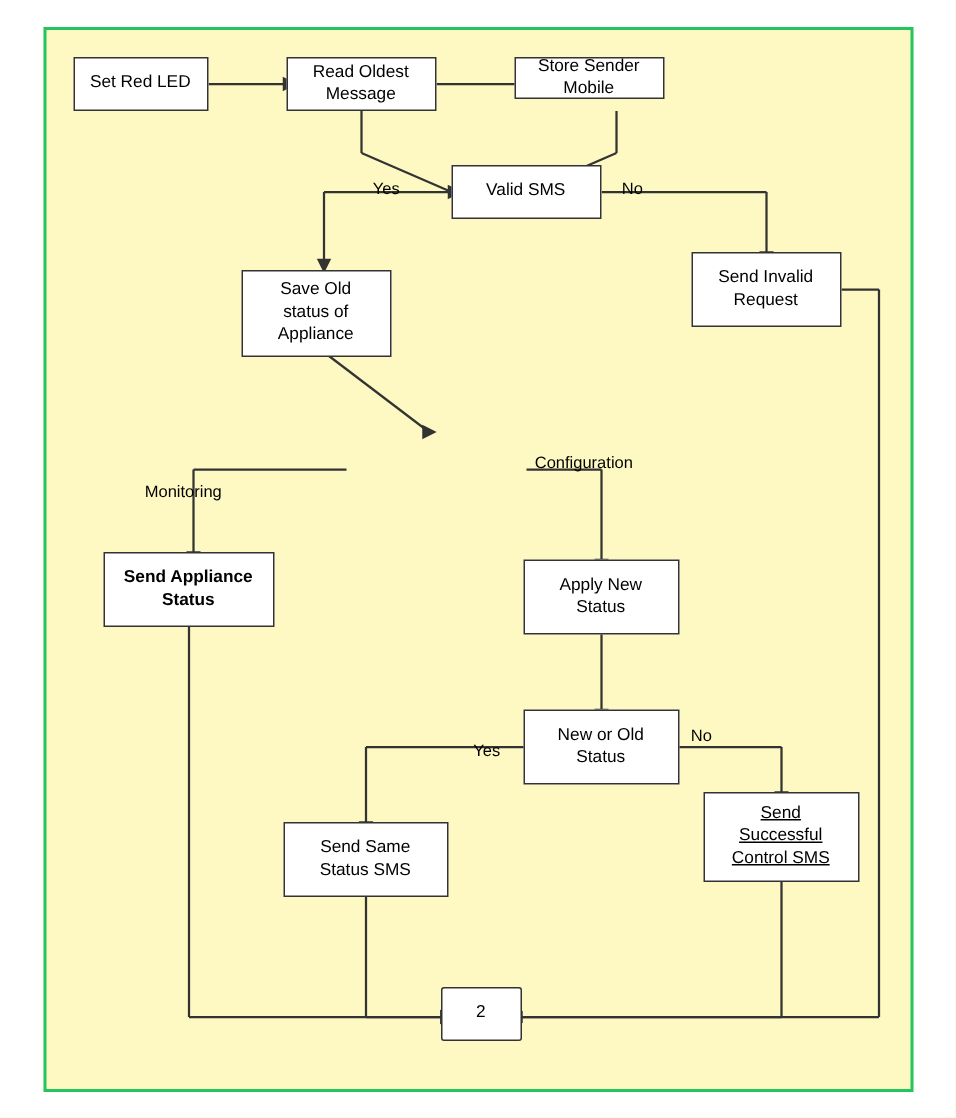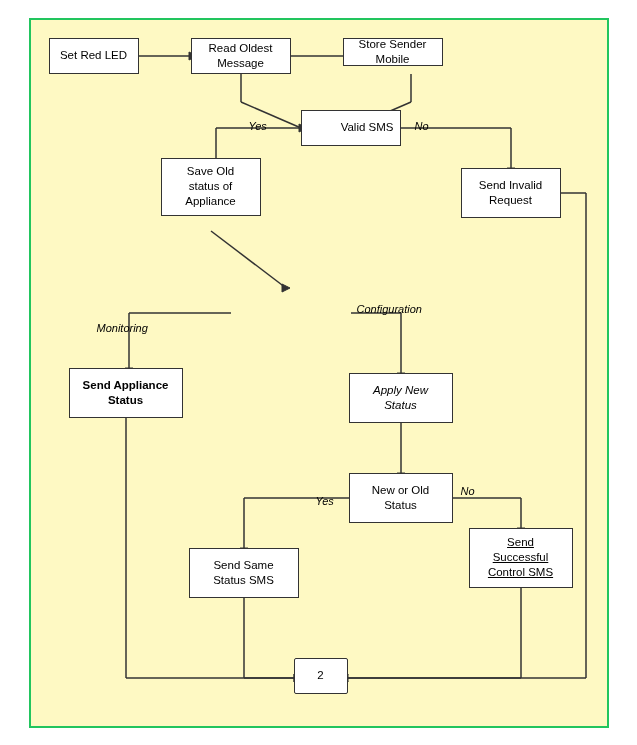--- a/index.html
+++ b/index.html
@@ -30,21 +30,20 @@
       align-items: center;
       justify-content: center;
       padding: 4px 6px;
       line-height: 1.3;
       font-size: 11.5px;
     }
     .label {
       position: absolute;
       font-size: 11px;
       background: transparent;
-      font-style: italic;
     }
     svg.arrows {
       position: absolute;
       top: 0;
       left: 0;
       width: 100%;
       height: 100%;
       pointer-events: none;
     }
     svg.arrows line, svg.arrows path, svg.arrows polyline {
@@ -129,38 +128,38 @@
   </div>
 
   <div class="box" style="left:160px; top:18px; width:100px; height:36px;">
     <span>Read Oldest<br>Message</span>
   </div>
 
   <div class="box" style="left:312px; top:18px; width:100px; height:28px;">
     <span>Store Sender<br>Mobile</span>
   </div>
 
-  <div class="box" style="left:270px; top:90px; width:100px; height:36px;justify-content:flex-end;">
+  <div class="box" style="left:270px; top:90px; width:100px; height:36px;">
     <span>Valid SMS</span>
   </div>
 
   <div class="box" style="left:430px; top:148px; width:100px; height:50px;">
     <span>Send Invalid<br>Request</span>
   </div>
 
-  <div class="box" style="left:130px; top:138px; width:100px; height:58px;text-align:center;">
+  <div class="box" style="left:130px; top:160px; width:100px; height:58px;text-align:center;">
     <span>Save Old<br>status of<br>Appliance</span>
   </div>
 
 
   <div class="box" style="left:38px; top:348px; width:114px; height:50px;font-weight:bold;">
     <span>Send Appliance<br>Status</span>
   </div>
 
-  <div class="box" style="left:318px; top:353px; width:104px; height:50px;font-style:italic;">
+  <div class="box" style="left:318px; top:353px; width:104px; height:50px;">
     <span>Apply New<br>Status</span>
   </div>
 
   <div class="box" style="left:318px; top:453px; width:104px; height:50px;">
     <span>New or Old<br>Status</span>
   </div>
 
   <div class="box" style="left:158px; top:528px; width:110px; height:50px;">
     <span>Send Same<br>Status SMS</span>
   </div>

